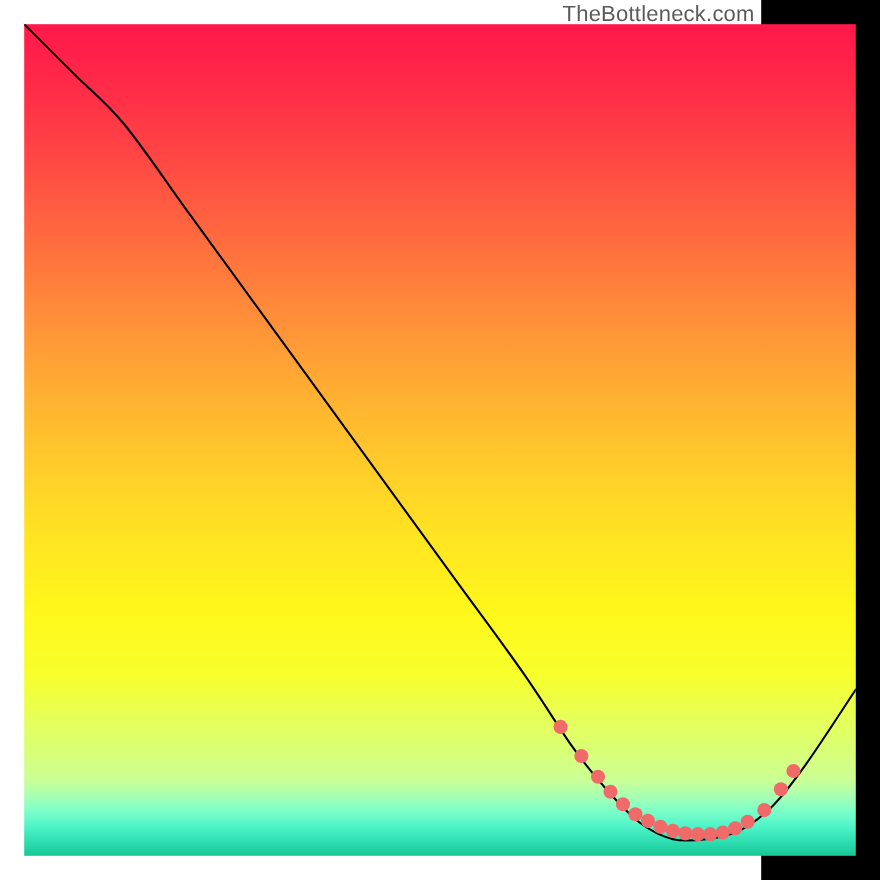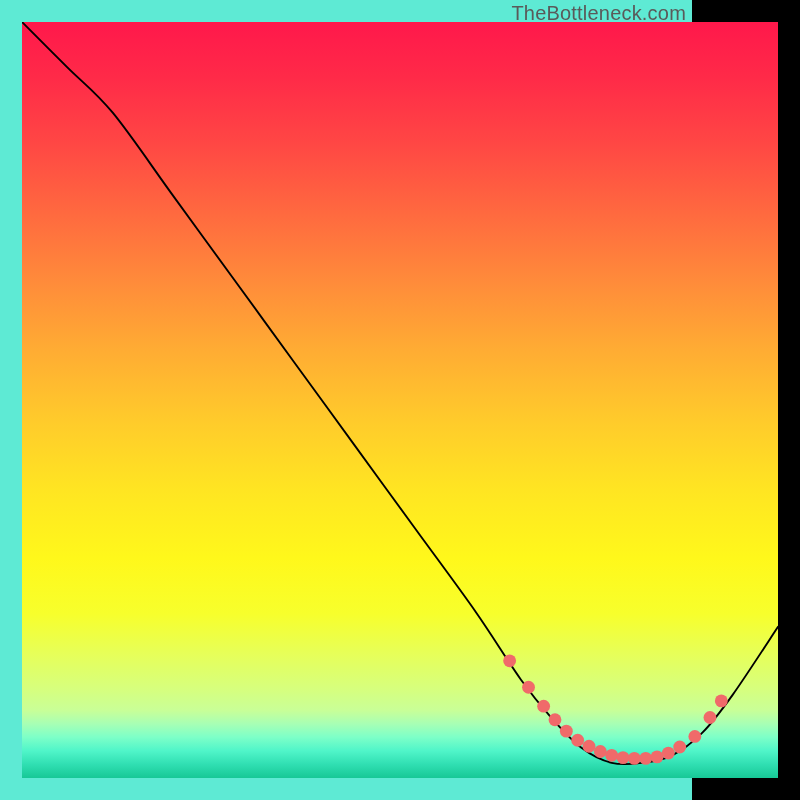--- a/index.html
+++ b/index.html
@@ -8,21 +8,21 @@
     width: 800px;
     height: 800px;
     background: #000;
     font-family: -apple-system, BlinkMacSystemFont, "Segoe UI", Arial, sans-serif;
     overflow: hidden;
   }
   .frame {
     position: relative;
     width: 692px;
     height: 800px;
-    background: #5eead4;
+    background: #ffffff;
   }
   .plot {
     position: absolute;
     left: 22px;
     top: 22px;
     width: 756px;
     height: 756px;
   }
   .gradient {
     position: absolute;

